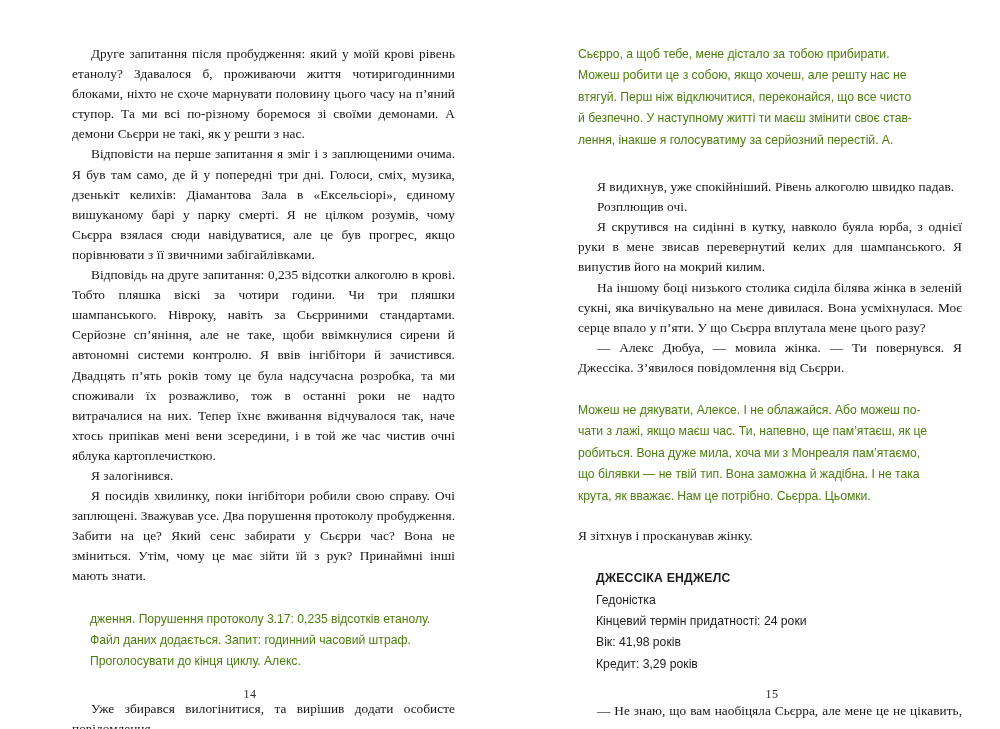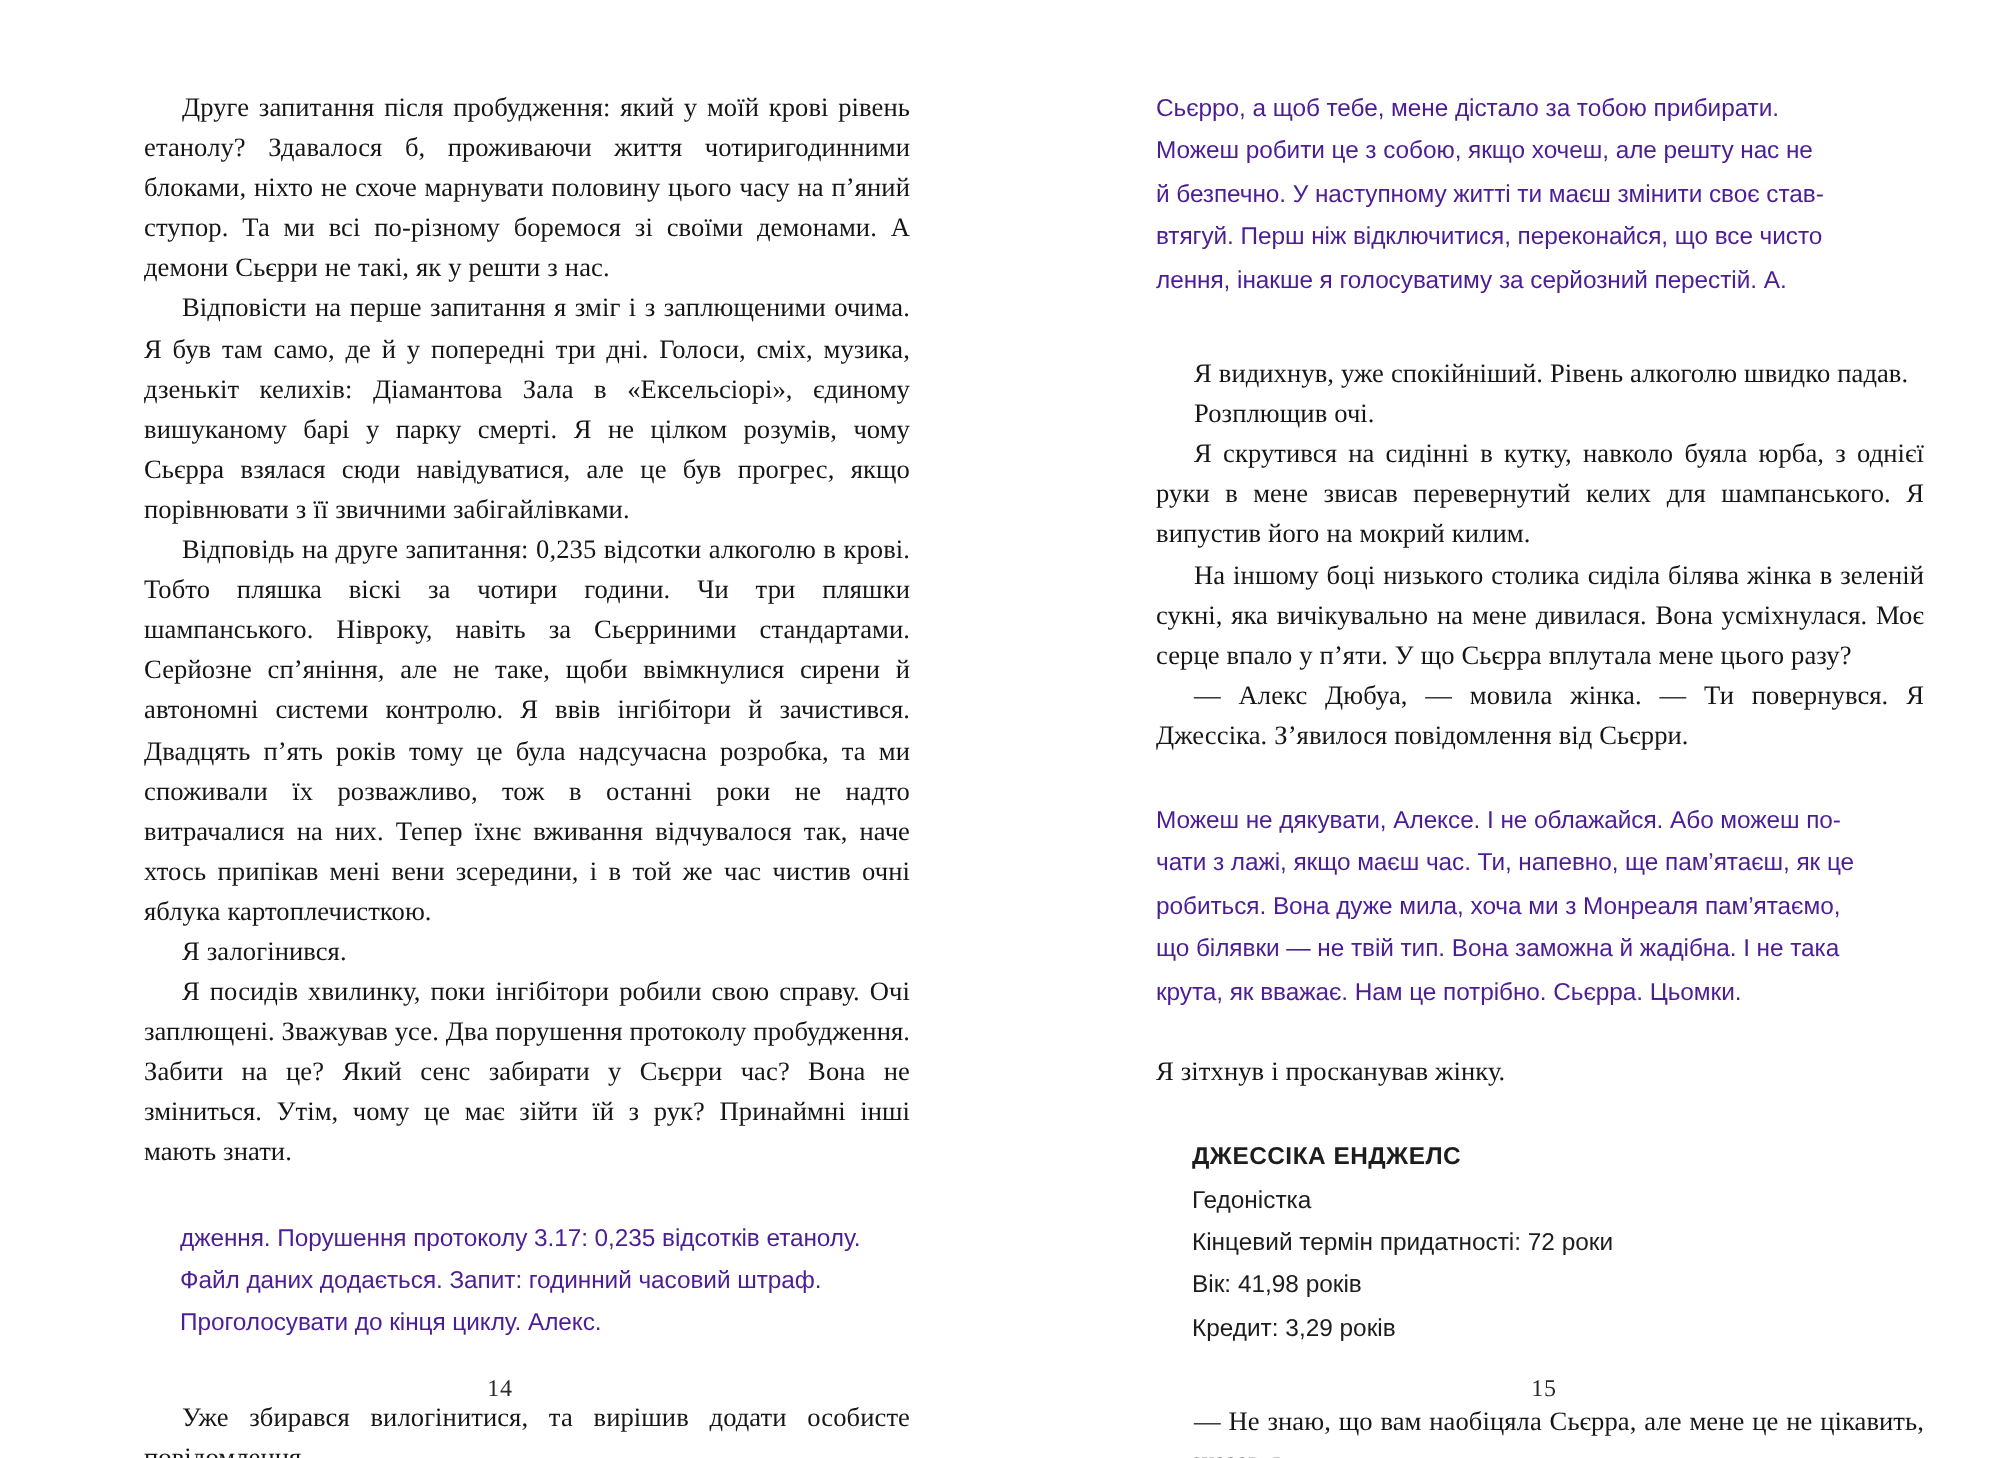--- a/index.html
+++ b/index.html
@@ -64,21 +64,21 @@
 
   
   p.msg {
     margin: 0;
     font-family: "Liberation Sans", "DejaVu Sans", sans-serif;
     font-size: 12.2px;
     line-height: 21.4px;
     text-align: left;
     text-indent: 0;
     letter-spacing: -0.03px;
-    color: #4c1d95;
+    color: #4d7c0f;
   }
   .msg-block {
     margin: 0;
   }
   .msg-block.indented {
     padding-left: 18px;
   }
   .gap-m { height: 19px; }
   .gap-l { height: 22px; }
   .gap-xl { height: 26px; }
@@ -147,22 +147,22 @@
     </div>
     <div class="folio">14</div>
   </div>
 
   <div class="page page-right">
     <div class="textblock">
 
       <div class="msg-block">
         <p class="msg">Сьєрро, а щоб тебе, мене дістало за тобою прибирати.</p>
         <p class="msg">Можеш робити це з собою, якщо хочеш, але решту нас не</p>
+        <p class="msg">втягуй. Перш ніж відключитися, переконайся, що все чисто</p>
         <p class="msg">й безпечно. У наступному житті ти маєш змінити своє став-</p>
-        <p class="msg">втягуй. Перш ніж відключитися, переконайся, що все чисто</p>
         <p class="msg">лення, інакше я голосуватиму за серйозний перестій. А.</p>
       </div>
 
       <div class="gap-xl"></div>
 
       <p class="body">Я видихнув, уже спокійніший. Рівень алкоголю швидко падав.</p>
       <p class="body">Розплющив очі.</p>
       <p class="body">Я скрутився на сидінні в кутку, навколо буяла юрба, з однієї руки в мене звисав перевернутий келих для шампанського. Я випустив його на мокрий килим.</p>
       <p class="body">На іншому боці низького столика сиділа білява жінка в зеленій сукні, яка вичікувально на мене дивилася. Вона усміхнулася. Моє серце впало у п’яти. У що Сьєрра вплутала мене цього разу?</p>
       <p class="body">— Алекс Дюбуа, — мовила жінка. — Ти повернувся. Я Джессіка. З’явилося повідомлення від Сьєрри.</p>
@@ -179,21 +179,21 @@
 
       <div class="gap-m"></div>
 
       <p class="body noindent">Я зітхнув і просканував жінку.</p>
 
       <div class="gap-l"></div>
 
       <div class="profile">
         <div class="pname">ДЖЕССІКА ЕНДЖЕЛС</div>
         <div class="pline">Гедоністка</div>
-        <div class="pline">Кінцевий термін придатності: 72 роки</div>
+        <div class="pline">Кінцевий термін придатності: 24 роки</div>
         <div class="pline">Вік: 41,98 років</div>
         <div class="pline">Кредит: 3,29 років</div>
       </div>
 
       <div class="gap-xl"></div>
 
       <p class="body">— Не знаю, що вам наобіцяла Сьєрра, але мене це не цікавить, — сказав я.</p>
 
     </div>
     <div class="folio">15</div>

